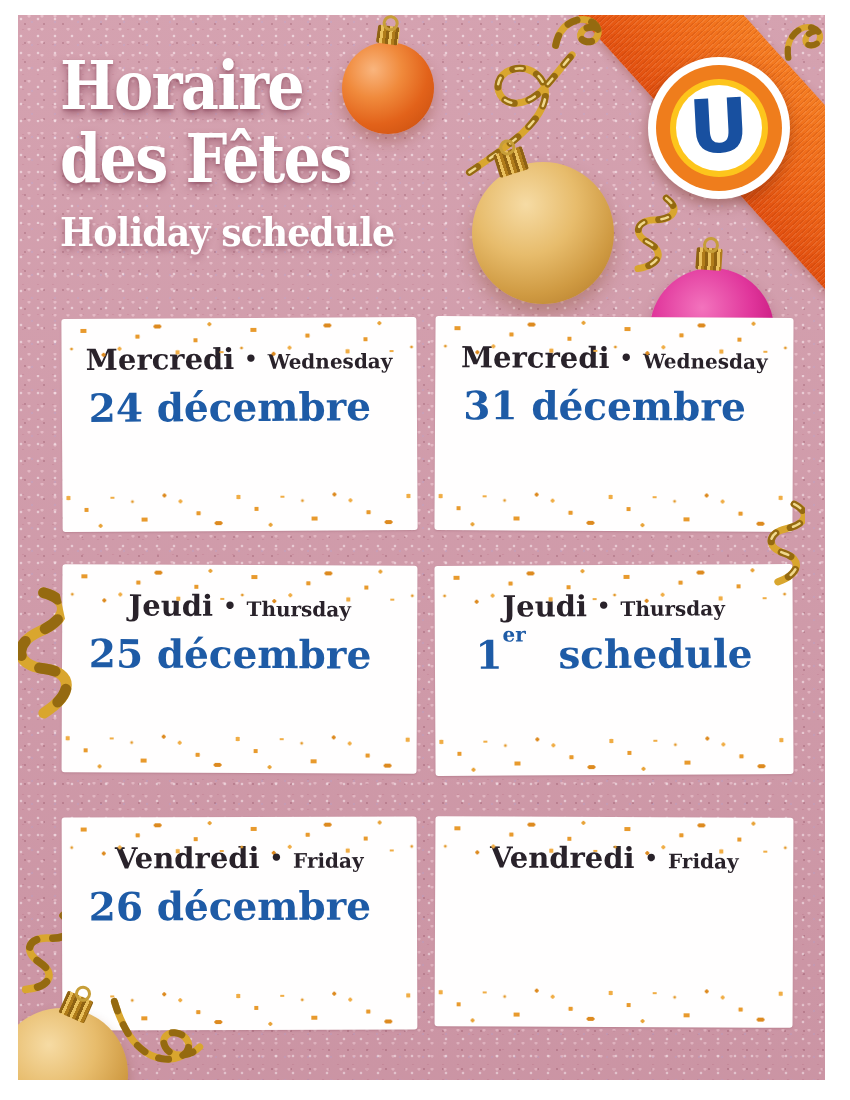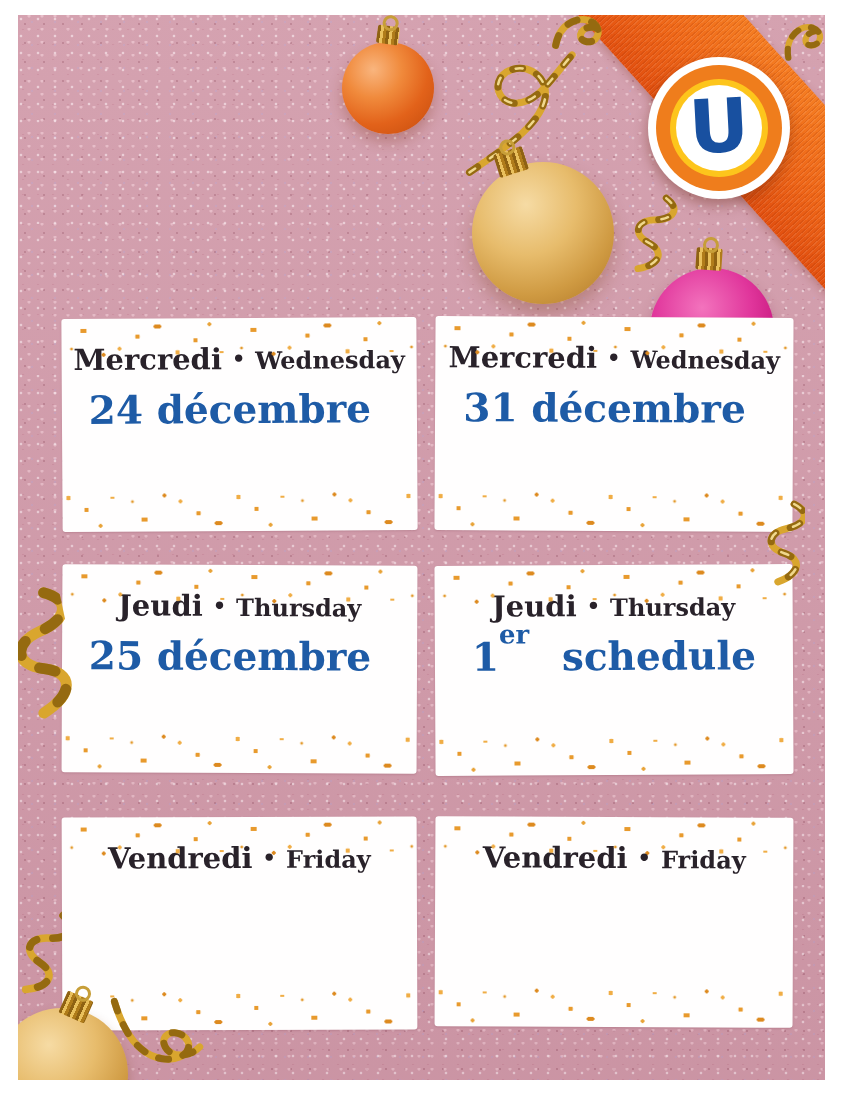--- a/index.html
+++ b/index.html
@@ -97,23 +97,23 @@
       radial-gradient(2.6px 2px   at 76px 18px, var(--confetti-gold,#e89a2d) 96%, transparent),
       radial-gradient(2px 2.6px   at 116px 34px,#f0ad45 96%, transparent),
       radial-gradient(1.6px 1.6px at 10px 30px, #e39a2c 96%, transparent),
       radial-gradient(2.4px 1.8px at 148px 6px, #e8a338 96%, transparent);}
   .confetti.top{top:0;}
   .confetti.bottom{bottom:0;transform:scaleY(-1);background-position:60px 0;}
   .day{margin-top:24px;display:flex;align-items:baseline;justify-content:center;gap:10px;
        color:var(--day-text,#29222a);font-weight:bold;}
   .day .fr{font-size:29px;}
   .day .sep{font-size:21px;transform:translateY(-3px);}
-  .day .en{font-size:24px;text-align:center;}
+  .day .en{font-size:20px;text-align:center;}
   .date{margin-top:2px;color:var(--date-blue,#1e5ba6);font-weight:bold;font-size:39px;line-height:44px;}
-  .date sup{font-size:26px;position:relative;top:-13px;margin-right:19px;}
+  .date sup{font-size:20px;position:relative;top:-13px;margin-right:19px;}
 </style>
 </head>
 <body>
 
 <div class="poster">
   <div class="canvas">
 
     <div class="ribbon"></div>
 
     <svg class="streamer" style="left:435px;top:28px;transform:rotate(-8deg)" width="130" height="130" viewBox="0 0 130 130">
@@ -166,20 +166,24 @@
     </div>
 
     <div class="logo">
       <div class="lr1"></div>
       <div class="lr2"></div>
       <div class="lr3">
         <span class="u">U</span>
       </div>
     </div>
 
+    <header class="title-block">
+      <h1 class="title"><span>Horaire</span><br><span>des Fêtes</span></h1>
+      <p class="subtitle">Holiday schedule</p>
+    </header>
 
     <section class="card c1">
       <div class="confetti top"></div>
       <div class="day">
         <span class="fr">Mercredi</span>
         <span class="sep">•</span>
         <span class="en">Wednesday</span>
       </div>
       <div class="date"><span>24 décembre</span><sup></sup><span></span></div>
       <div class="confetti bottom"></div>
@@ -218,21 +222,21 @@
       <div class="confetti bottom"></div>
     </section>
 
     <section class="card c5">
       <div class="confetti top"></div>
       <div class="day">
         <span class="fr">Vendredi</span>
         <span class="sep">•</span>
         <span class="en">Friday</span>
       </div>
-      <div class="date"><sup></sup><span></span></div>
+      <div class="date"><span>26 décembre</span><sup></sup><span></span></div>
       <div class="confetti bottom"></div>
     </section>
 
     <section class="card c6">
       <div class="confetti top"></div>
       <div class="day">
         <span class="fr">Vendredi</span>
         <span class="sep">•</span>
         <span class="en">Friday</span>
       </div>

